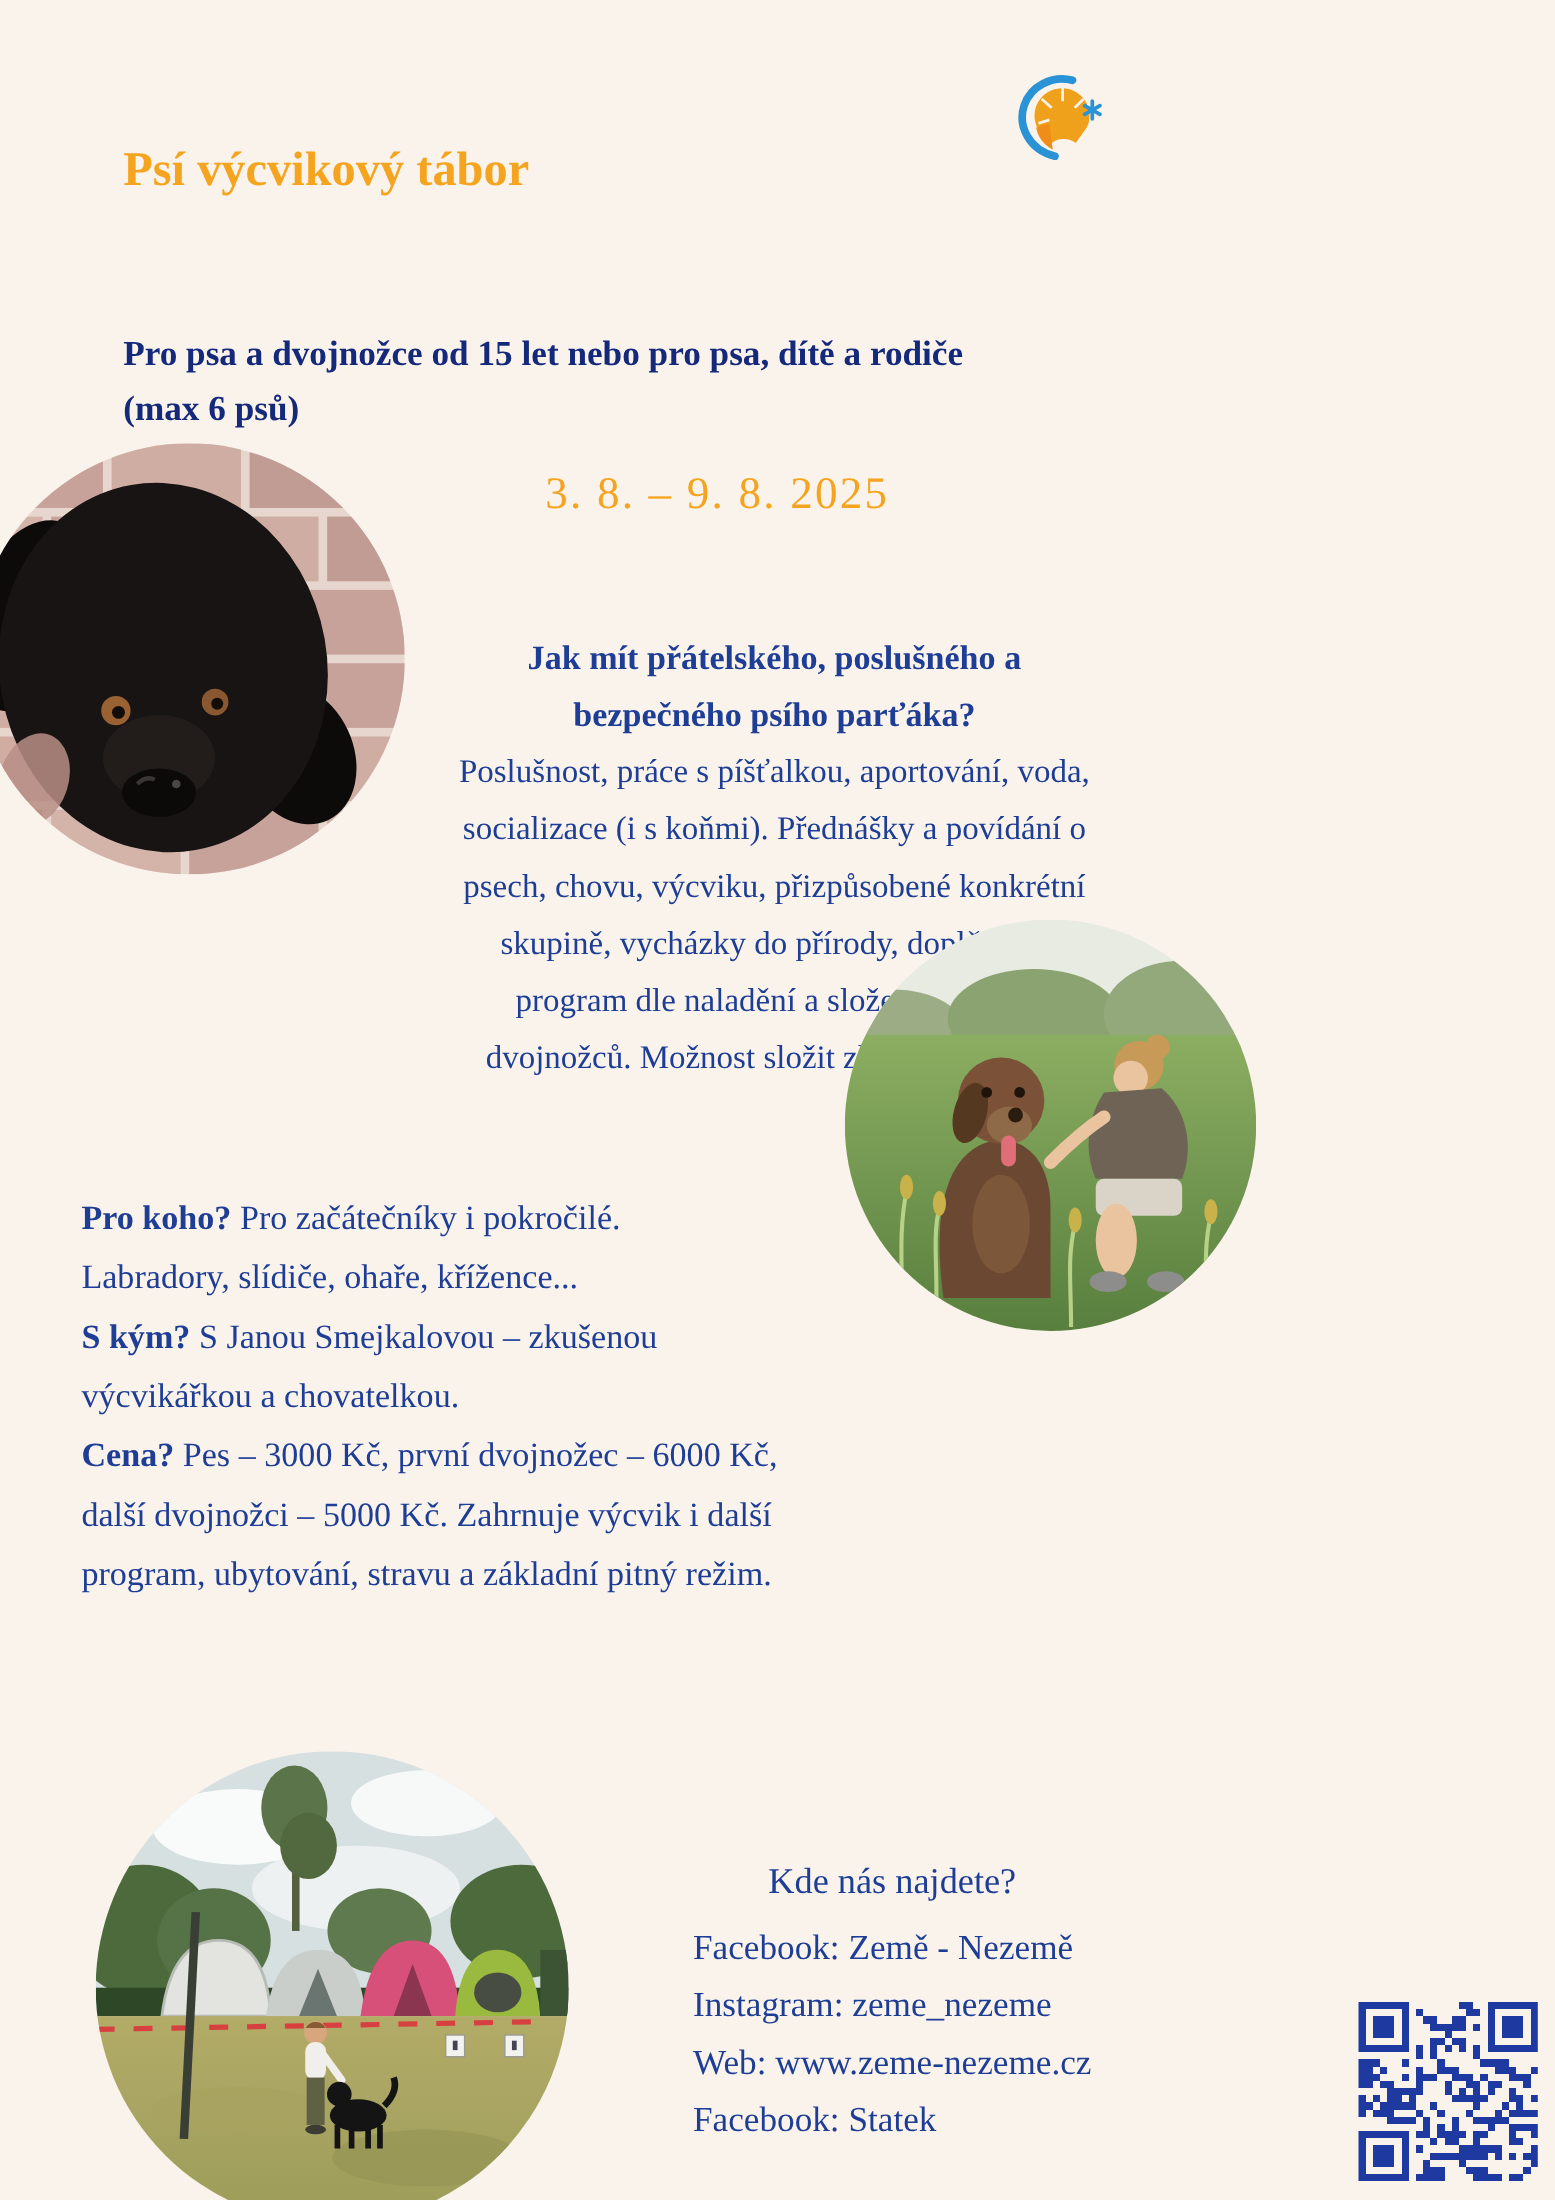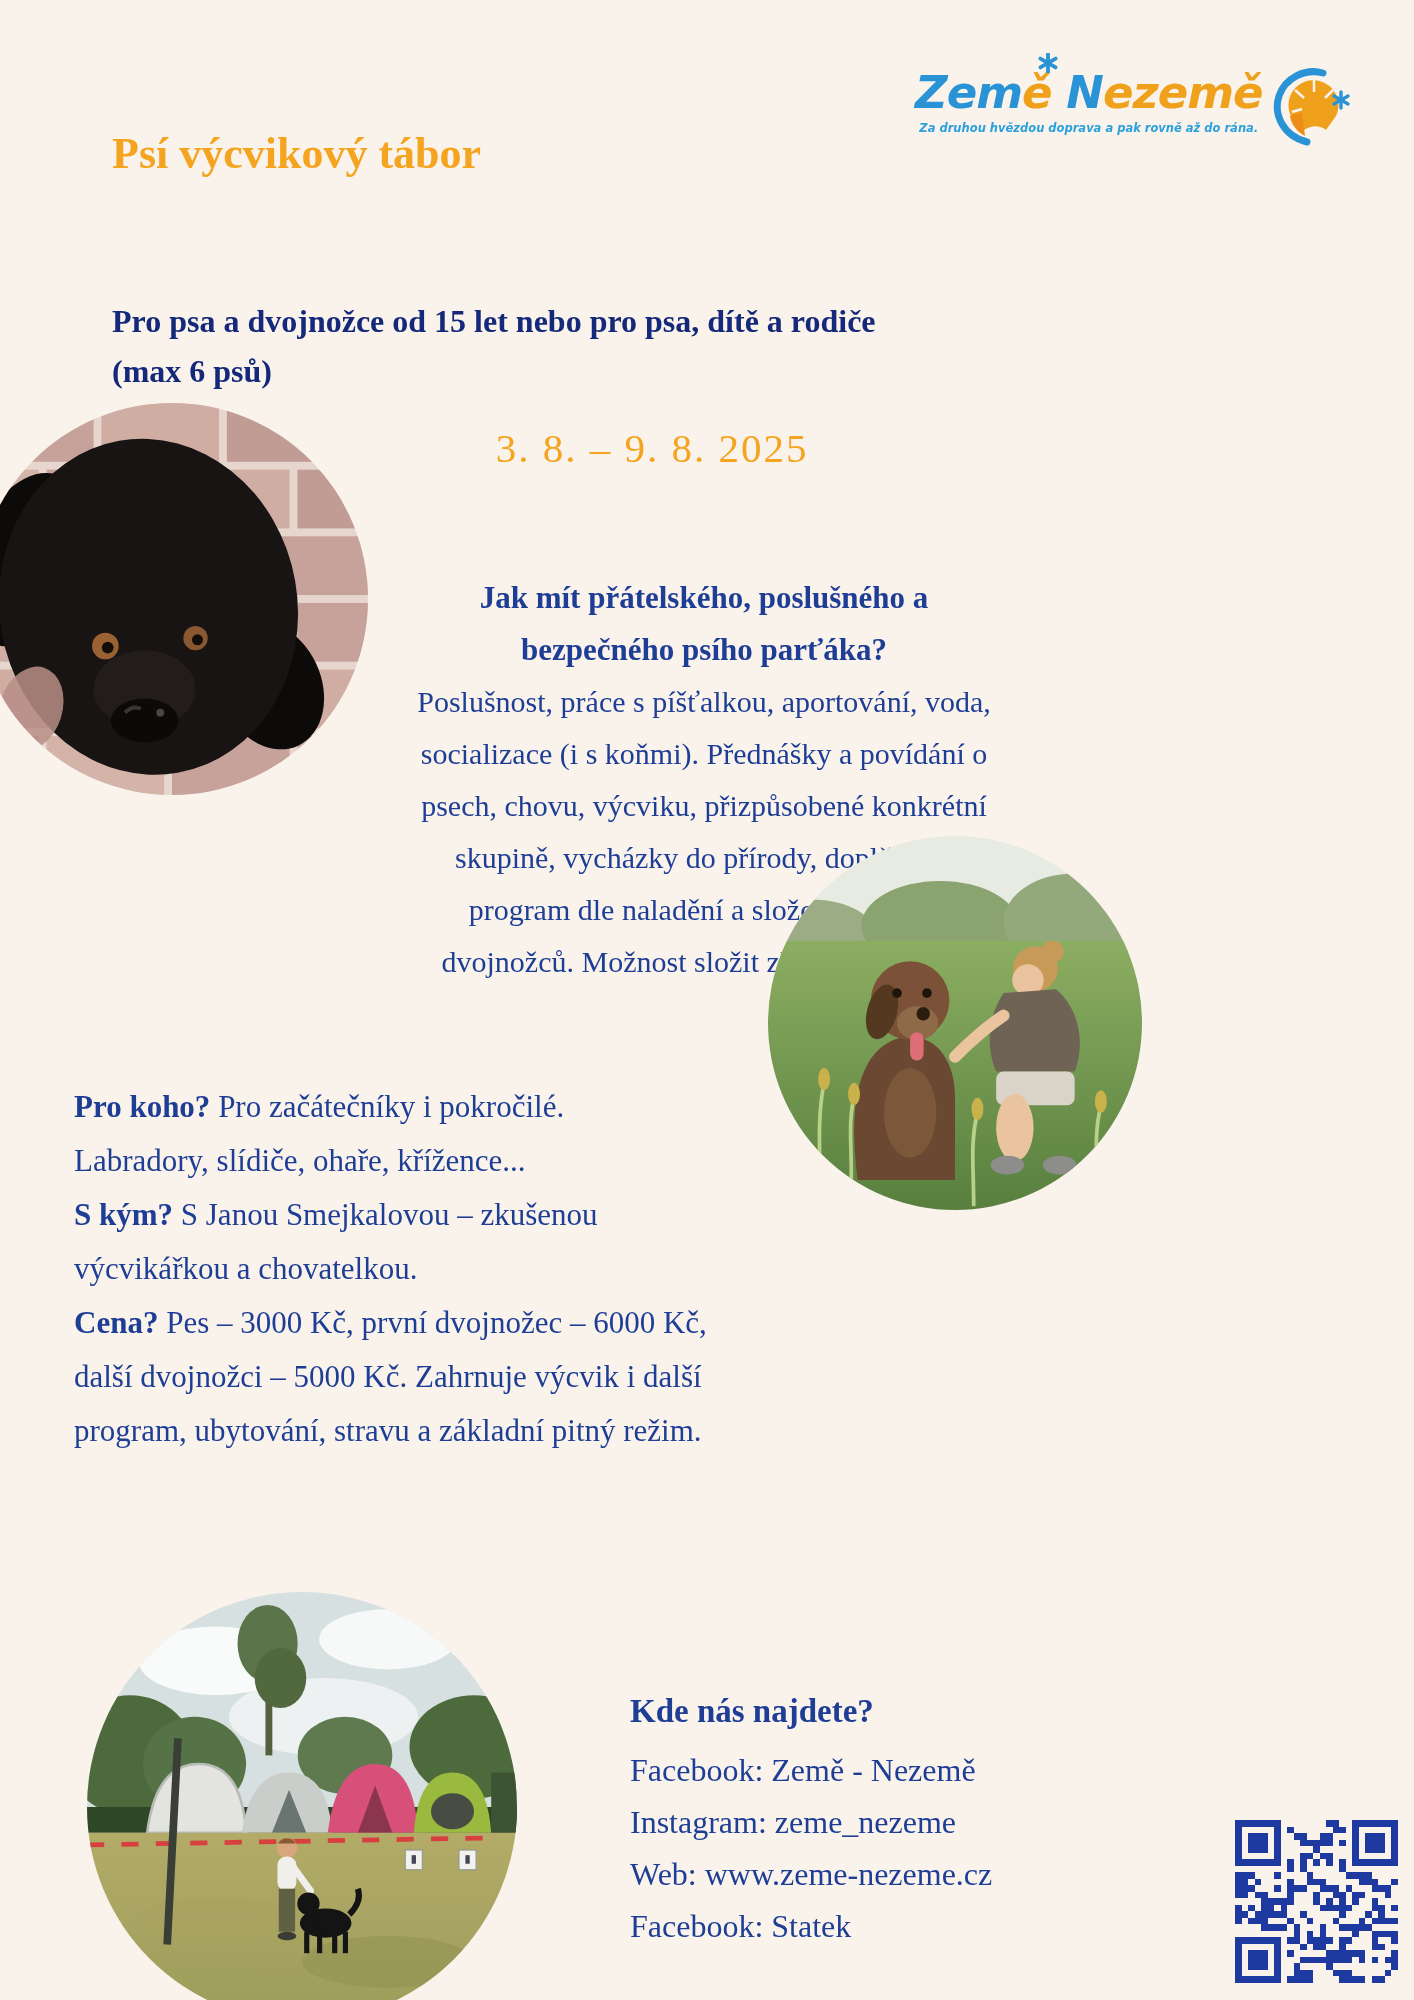--- a/index.html
+++ b/index.html
@@ -51,46 +51,33 @@
   .intro{left:399px;top:572px;width:610px;text-align:center;color:var(--navy);}
   .intro .h{font-size:31px;font-weight:bold;line-height:52px;}
   .intro .b{font-size:30px;line-height:52px;}
 
   
   .details{left:74px;top:1080px;color:var(--navy);font-size:31px;line-height:54px;}
   .details b{font-weight:bold;}
 
   
   .contact{left:630px;top:1688px;color:var(--navy);}
-  .contact .h{font-size:33px;font-weight:bold;line-height:46px;margin-bottom:10px;}
+  .contact .h{font-size:33px;font-weight:normal;line-height:46px;margin-bottom:10px;text-align:center;}
   .contact .c{font-size:32px;line-height:52px;}
 
   
   .qr{left:1235px;top:1820px;width:163px;height:163px;}
   .qr svg{display:block;width:100%;height:100%;shape-rendering:crispEdges;}
 </style>
 </head>
 <body>
 
 <div class="poster">
 
   <div class="abs logo">
-    <div class="logo-textcol">
-      <div class="logo-words">
-        <span class="lb">Zem</span><span class="lo star-holder"><span>ě</span><svg class="star-svg" viewBox="0 0 10 10">
-              <g stroke="#2a93d5" stroke-width="1.9" stroke-linecap="round">
-                <line x1="5" y1="0.6" x2="5" y2="9.4"></line>
-                <line x1="1.2" y1="2.8" x2="8.8" y2="7.2"></line>
-                <line x1="8.8" y1="2.8" x2="1.2" y2="7.2"></line>
-              </g>
-            </svg></span>
-        <span class="lb">N</span><span class="lo">ezemě</span>
-      </div>
-      <div class="tagline">Za druhou hvězdou doprava a pak rovně až do rána.</div>
-    </div>
     <svg class="logo-icon" viewBox="0 0 96 80">
       <path d="M40 76 C16 70 6 48 12 30 C18 12 38 2 56 7" stroke="#2a93d5" stroke-width="7" fill="none" stroke-linecap="round"></path>
       <path d="M47 40 m-22 12 a25 25 0 1 1 44 -2 l-10 14 a18 18 0 0 0 -24 2 z" fill="#f0a11c"></path>
       <path d="M38 70 C30 66 24 58 23 50 l12 -4 z" fill="#ef8d19"></path>
       <g stroke="#faf3ec" stroke-width="2.5" fill="none">
         <line x1="47" y1="14" x2="47" y2="26"></line>
         <line x1="28" y1="24" x2="37" y2="32"></line>
         <line x1="66" y1="24" x2="58" y2="32"></line>
         <line x1="25" y1="46" x2="35" y2="43"></line>
       </g>

